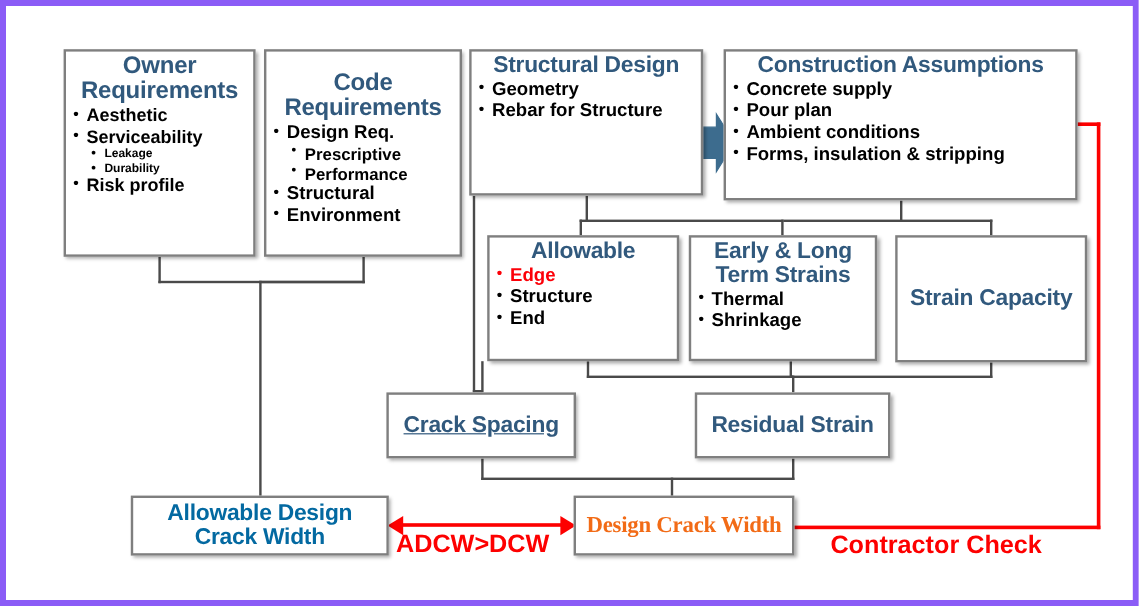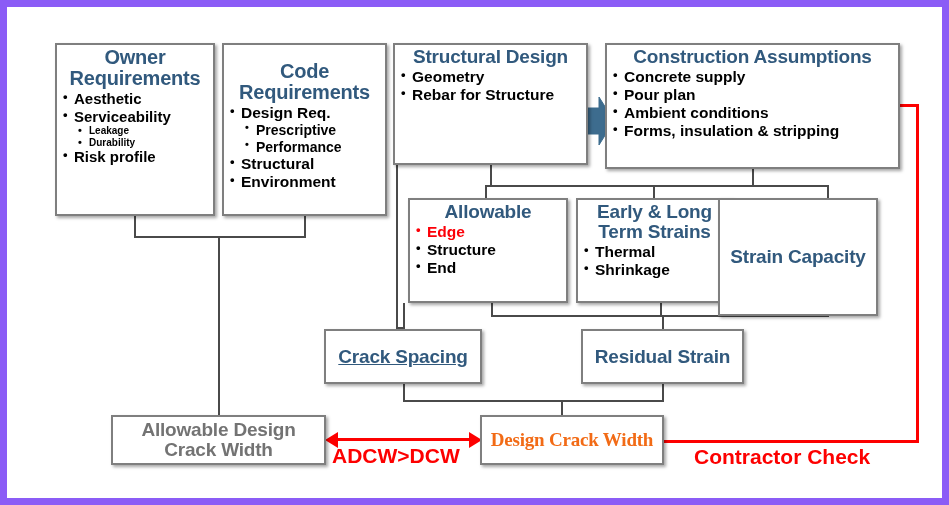--- a/index.html
+++ b/index.html
@@ -2,21 +2,21 @@
 <html><head>
 <meta charset="utf-8">
 <style>
   html,body{margin:0;padding:0;background:#ffffff;}
   body{font-family:"Liberation Sans",sans-serif;}
 
   #canvas{
     position:relative;
     width:949px;height:505px;
     background:#ffffff;
-    border:7px solid #8b5cf6;
+    border:5px solid #8b5cf6;
     box-sizing:border-box;
     overflow:hidden;
   }
 
   
   .box{
     position:absolute;
     background:#ffffff;
     border:2px solid #7f7f7f;
     box-sizing:border-box;
@@ -73,31 +73,31 @@
   #box-construction .bullets li{font-size:15.5px;}
 
   #box-restraint{left:401px;top:191px;width:160px;height:105px;}
   #box-restraint .title{font-size:19px;}
   #box-restraint .bullets li{font-size:15.5px;}
 
   #box-strains{left:569px;top:191px;width:157px;height:105px;}
   #box-strains .title{font-size:19px;}
   #box-strains .bullets li{font-size:15.5px;}
 
-  #box-capacity{left:711px;top:191px;width:160px;height:118px;}
+  #box-capacity{left:741px;top:191px;width:160px;height:106px;}
   #box-capacity .title{font-size:19px;}
 
   #box-spacing{left:317px;top:322px;width:158px;height:55px;}
   #box-spacing .title{font-size:19px;text-decoration:underline;}
 
   #box-residual{left:574px;top:322px;width:163px;height:55px;}
   #box-residual .title{font-size:19px;}
 
   #box-adcw{left:104px;top:408px;width:215px;height:50px;}
-  #box-adcw .title{font-size:19px;color:#737373;}
+  #box-adcw .title{font-size:19px;color:#0369a1;}
 
   #box-dcw{left:473px;top:408px;width:184px;height:50px;font-family:Liberation Serif, serif;}
   #box-dcw .title{font-size:19px;color:#f26b16;}
 
   
   .ln{position:absolute;background:#4a4a4a;}
   .ln.h{height:2px;}
   .ln.v{width:2px;}
 
   .rl{position:absolute;background:#fd0000;}

